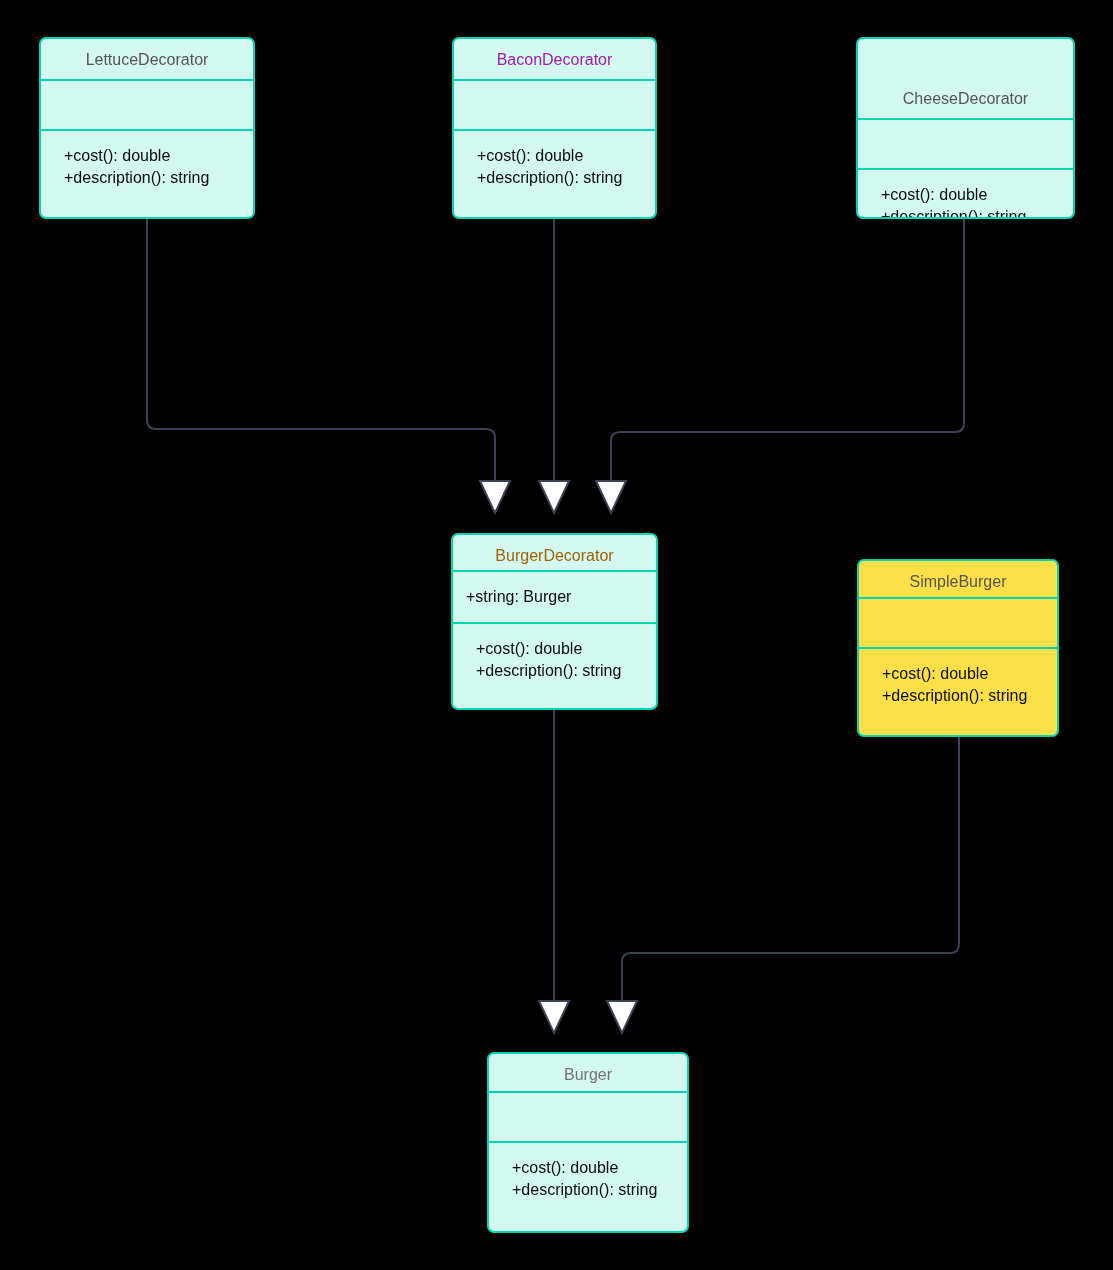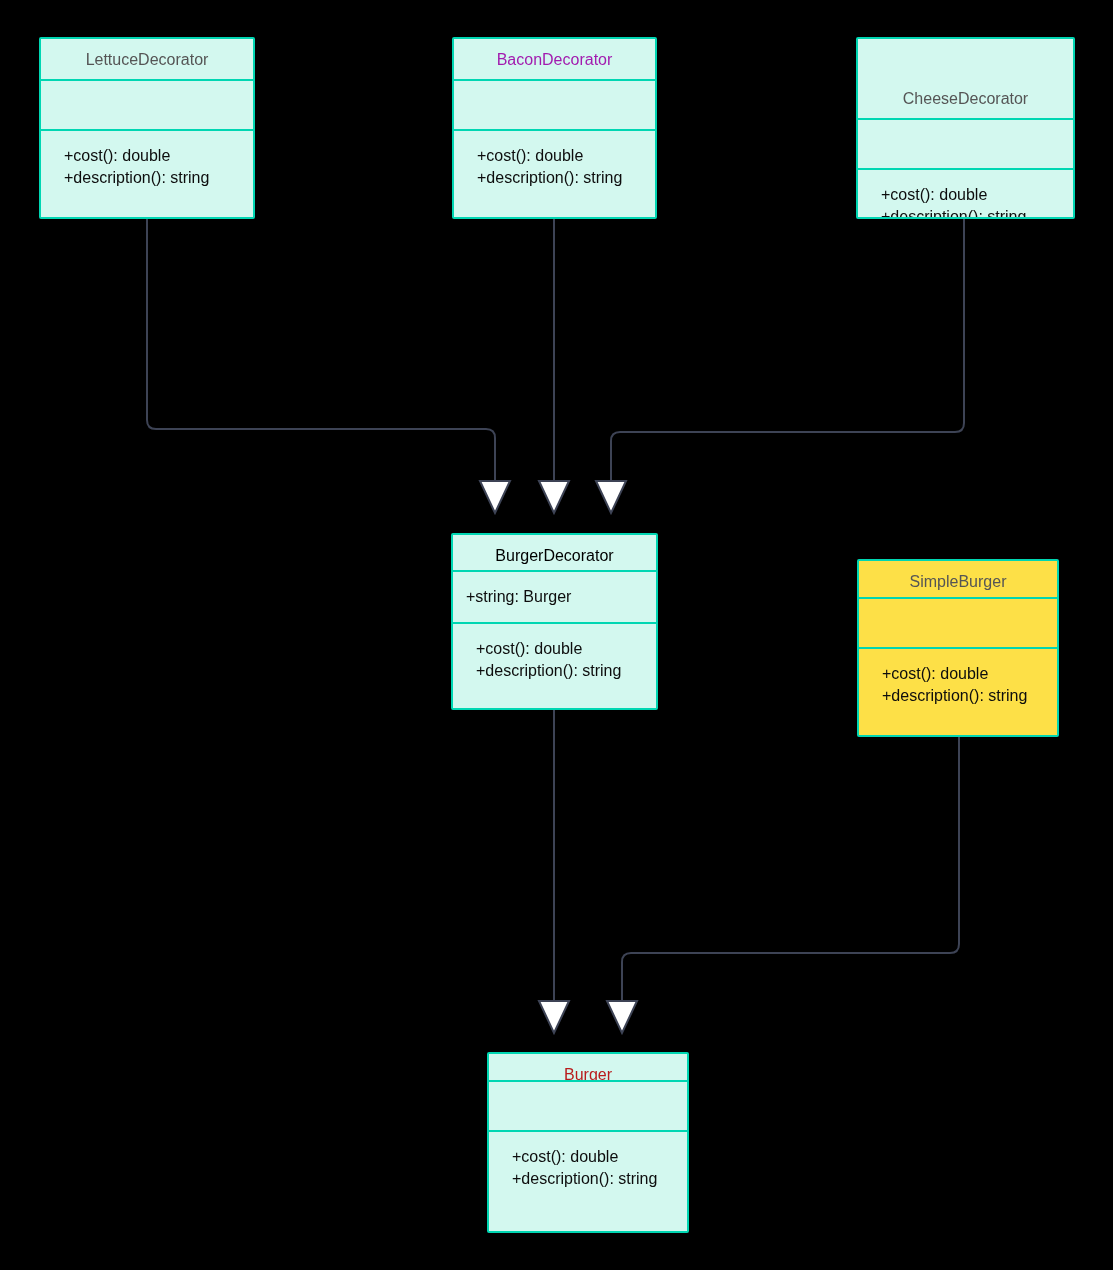--- a/index.html
+++ b/index.html
@@ -21,21 +21,21 @@
     top: 0;
     width: 1113px;
     height: 1270px;
     pointer-events: none;
   }
   .uml-class {
     position: absolute;
     box-sizing: border-box;
     background: #d3f8ef;
     border: 2px solid #00d6b2;
-    border-radius: 2px;
+    border-radius: 7px;
     overflow: hidden;
     z-index: 5;
   }
   .class-title {
     box-sizing: border-box;
     width: 100%;
     text-align: center;
     color: #555555;
     font-size: 16px;
     line-height: 18px;
@@ -116,39 +116,39 @@
       </div>
       <div class="uml-class" style="left: 856px; top: 37px; width: 219px; height: 182px; background: rgb(211, 248, 239); border-color: rgb(0, 214, 178);">
         <div class="class-title" style="height: 42px; border-bottom-color: rgb(0, 214, 178); color: rgb(85, 85, 85); margin-top: 39px;">CheeseDecorator</div>
         <div class="class-attrs empty" style="height: 50px; border-bottom-color: rgb(0, 214, 178); color: rgb(13, 13, 13);"></div>
         <div class="class-methods" style="color: rgb(13, 13, 13);">
           <div class="member-line">+cost(): double</div>
           <div class="member-line">+description(): string</div>
         </div>
       </div>
       <div class="uml-class" style="left: 451px; top: 533px; width: 207px; height: 177px; background: rgb(211, 248, 239); border-color: rgb(0, 214, 178);">
-        <div class="class-title" style="height: 37px; border-bottom-color: rgb(0, 214, 178); color: #000000;">BurgerDecorator</div>
+        <div class="class-title" style="height: 37px; border-bottom-color: rgb(0, 214, 178); color: #a16207;">BurgerDecorator</div>
         <div class="class-attrs" style="height: 52px; border-bottom-color: rgb(0, 214, 178); color: rgb(13, 13, 13);">
           <div class="member-line">+string: Burger</div>
         </div>
         <div class="class-methods" style="color: rgb(13, 13, 13);">
           <div class="member-line">+cost(): double</div>
           <div class="member-line">+description(): string</div>
         </div>
       </div>
       <div class="uml-class" style="left: 857px; top: 559px; width: 202px; height: 178px; background: #fde047; border-color: rgb(0, 214, 178);">
         <div class="class-title" style="height: 38px; border-bottom-color: rgb(0, 214, 178); color: rgb(85, 85, 85);">SimpleBurger</div>
         <div class="class-attrs empty" style="height: 50px; border-bottom-color: rgb(0, 214, 178); color: rgb(13, 13, 13);"></div>
         <div class="class-methods" style="color: rgb(13, 13, 13);">
           <div class="member-line">+cost(): double</div>
           <div class="member-line">+description(): string</div>
         </div>
       </div>
       <div class="uml-class" style="left: 487px; top: 1052px; width: 202px; height: 181px; background: rgb(211, 248, 239); border-color: rgb(0, 214, 178);">
-        <div class="class-title" style="height: 28px; border-bottom-color: rgb(0, 214, 178); color: #b91c1c;">Burger</div>
+        <div class="class-title" style="height: 39px; border-bottom-color: rgb(0, 214, 178); color: #737373;">Burger</div>
         <div class="class-attrs empty" style="height: 50px; border-bottom-color: rgb(0, 214, 178); color: rgb(13, 13, 13);"></div>
         <div class="class-methods" style="color: rgb(13, 13, 13);">
           <div class="member-line">+cost(): double</div>
           <div class="member-line">+description(): string</div>
         </div>
       </div>
     </div>
 
 </div>
 

